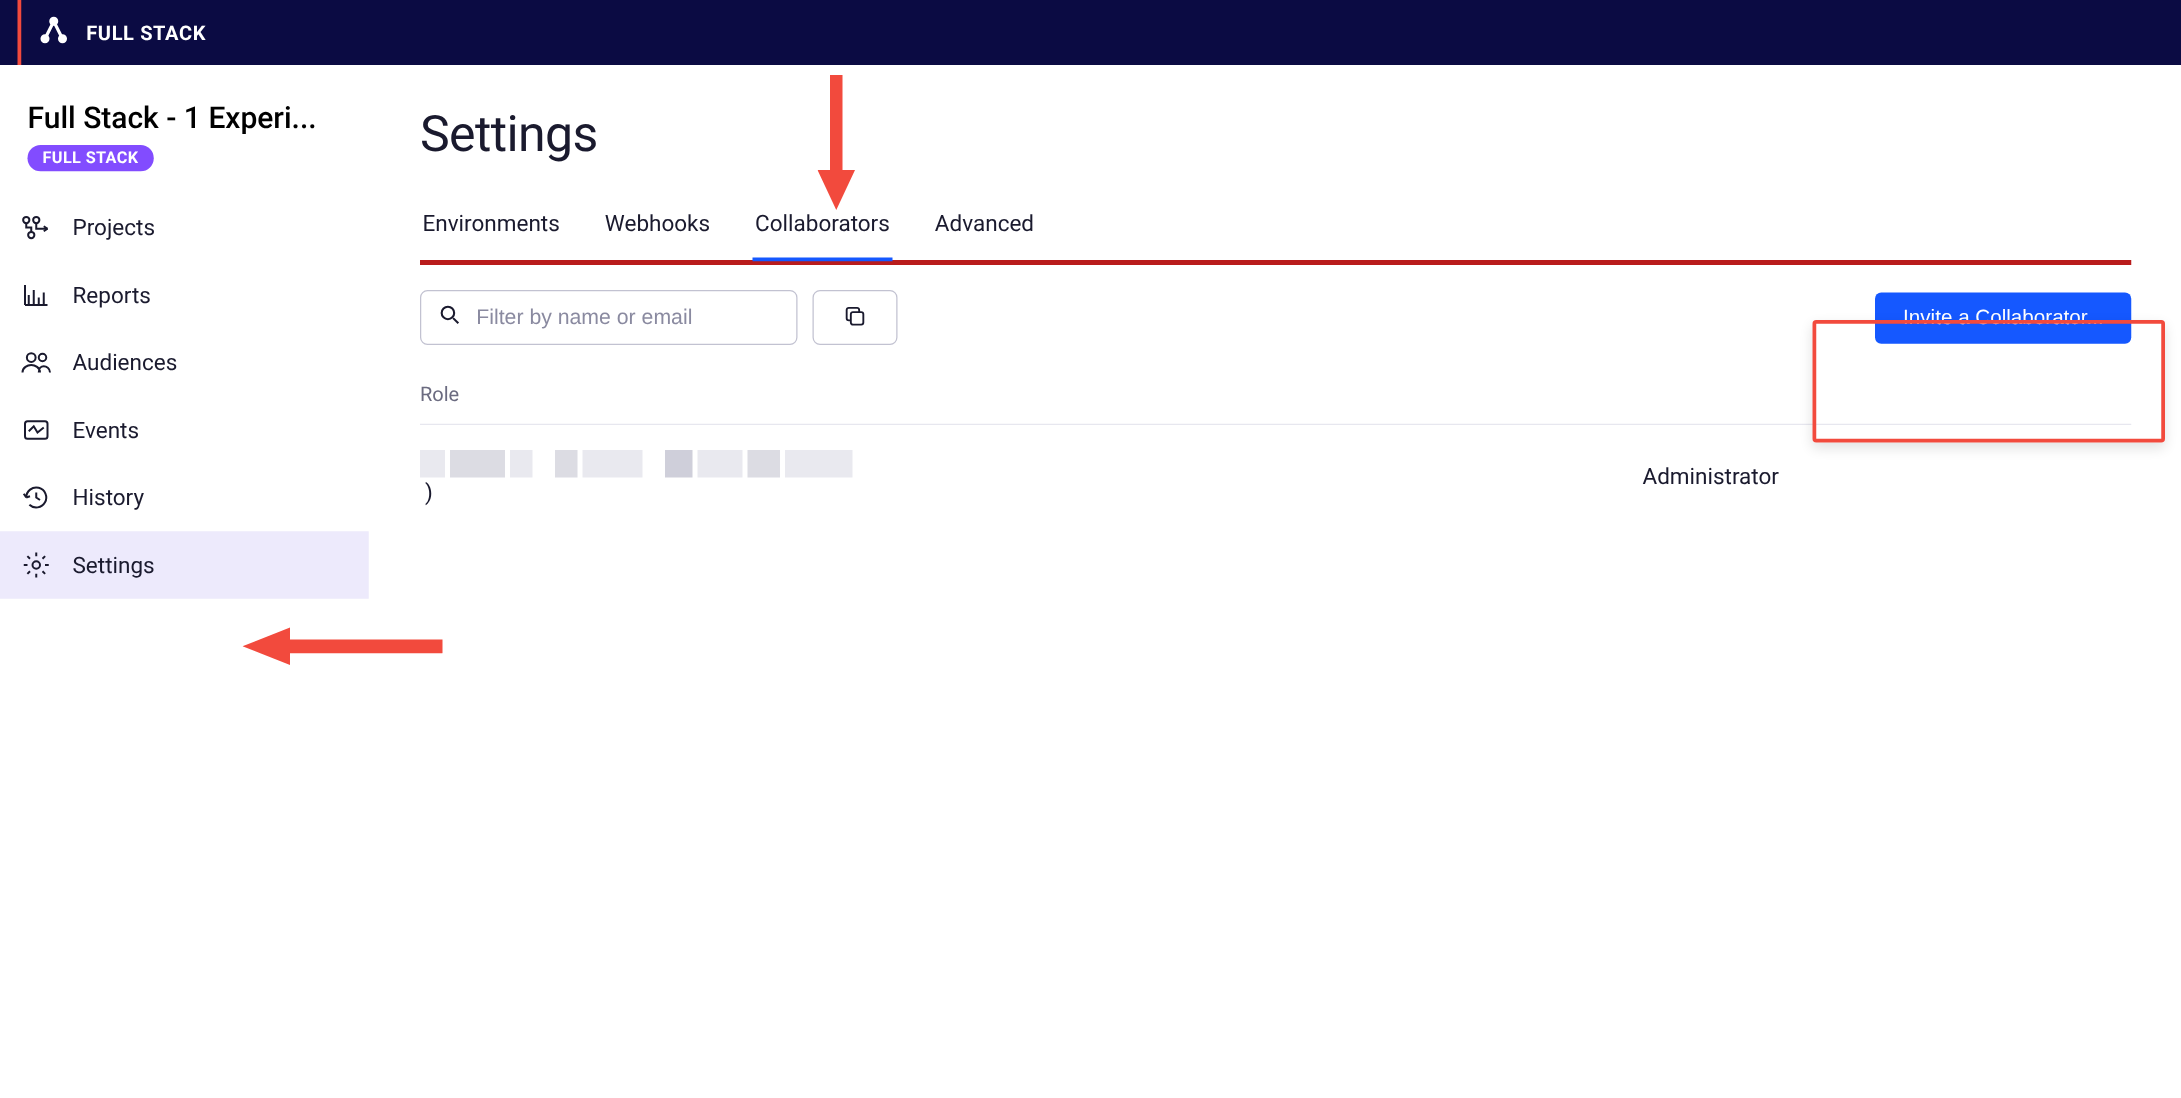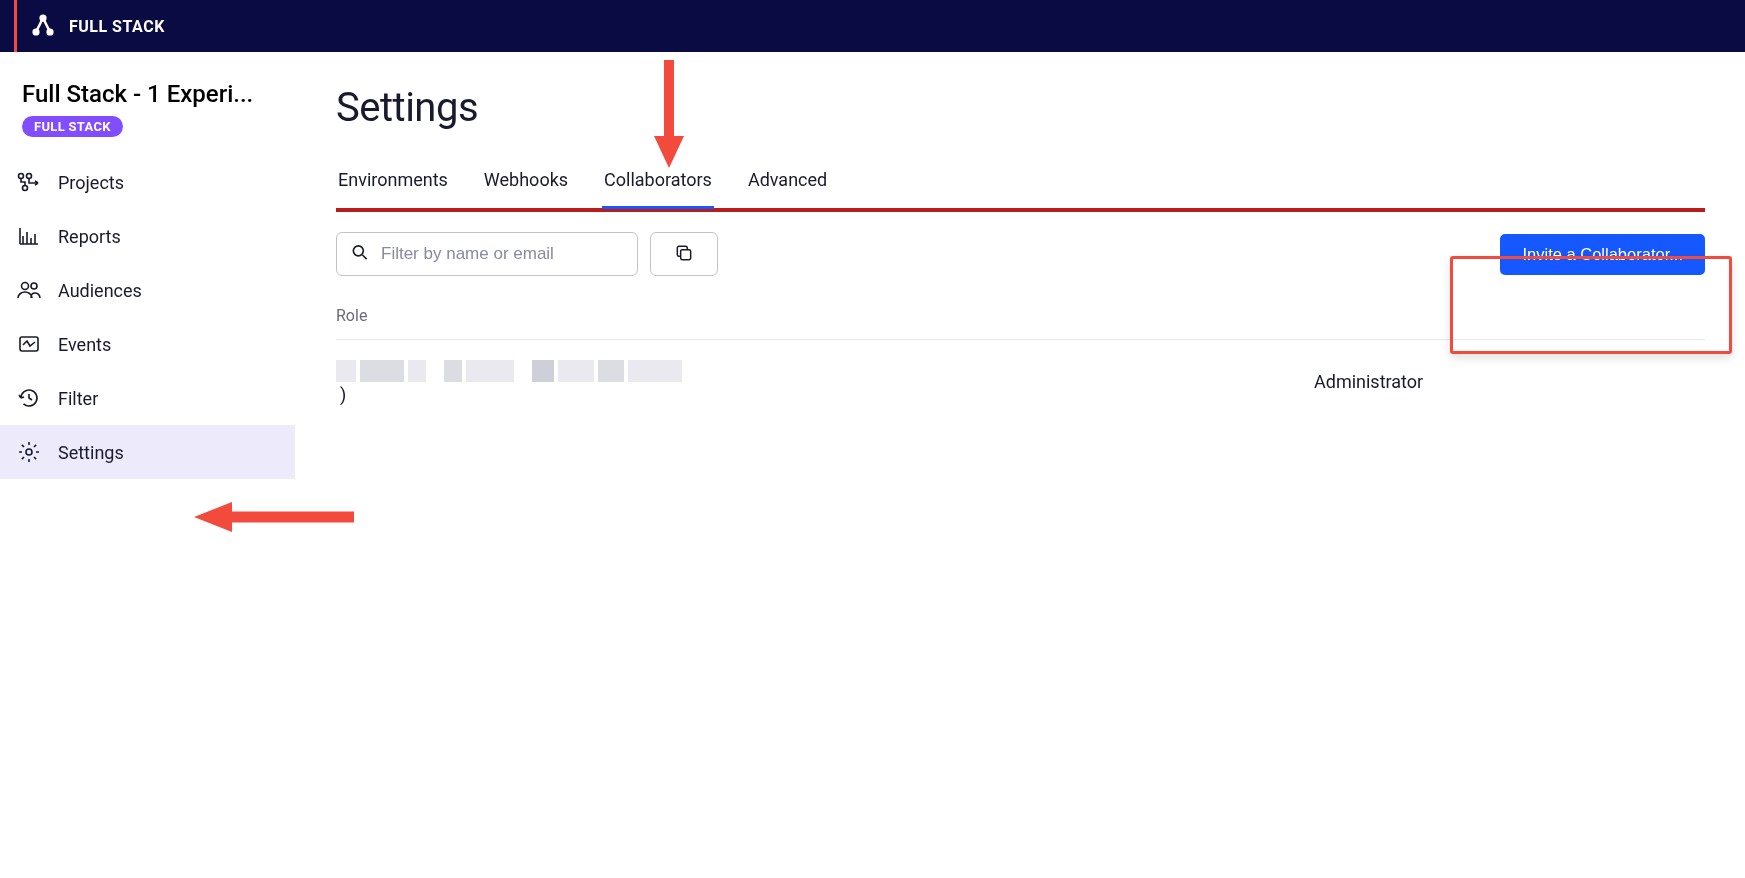--- a/index.html
+++ b/index.html
@@ -141,21 +141,21 @@
           <span>Events</span>
         </div>
 
         <div class="nav-item">
           <span class="nav-icon">
             <svg width="24" height="24" viewBox="0 0 24 24" fill="none" stroke="#1a1a2e" stroke-width="1.6">
                 <path d="M4 12 a8 8 0 1 1 2.5 5.8 M4 12 l-2 -3 M4 12 l3 -1"></path>
                 <path d="M12 8 V12 L15 14"></path>
               </svg>
           </span>
-          <span>Filter</span>
+          <span>History</span>
         </div>
 
         <div class="nav-item active">
           <span class="nav-icon">
             <svg width="24" height="24" viewBox="0 0 24 24" fill="none" stroke="#1a1a2e" stroke-width="1.6">
                 <circle cx="12" cy="12" r="3"></circle>
                 <path d="M12 2 V5 M12 19 V22 M4.9 4.9 L7 7 M17 17 L19.1 19.1 M2 12 H5 M19 12 H22 M4.9 19.1 L7 17 M17 7 L19.1 4.9"></path>
               </svg>
           </span>
           <span>Settings</span>

